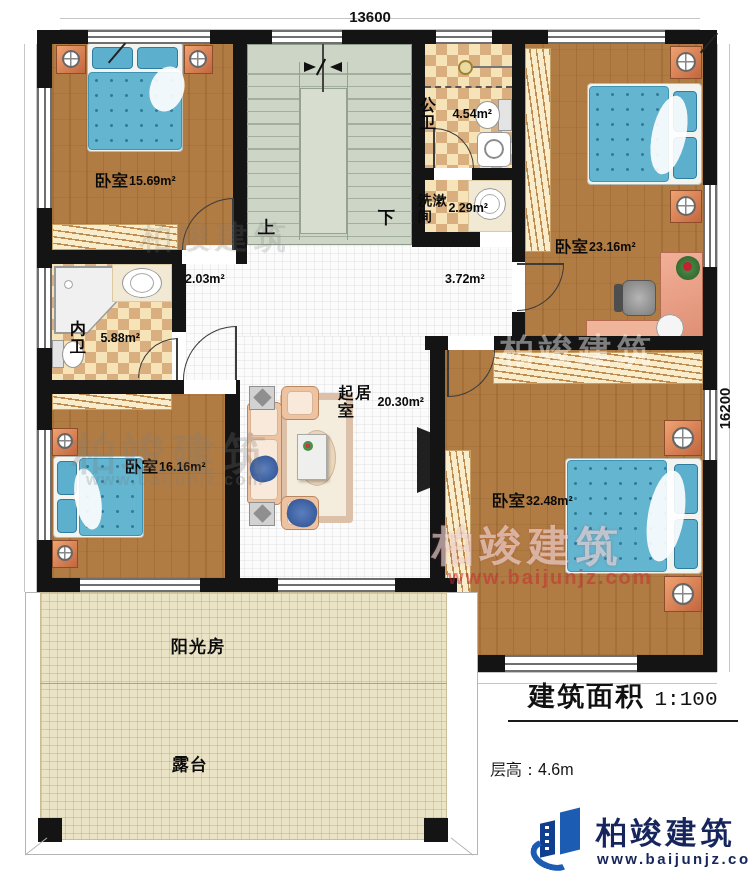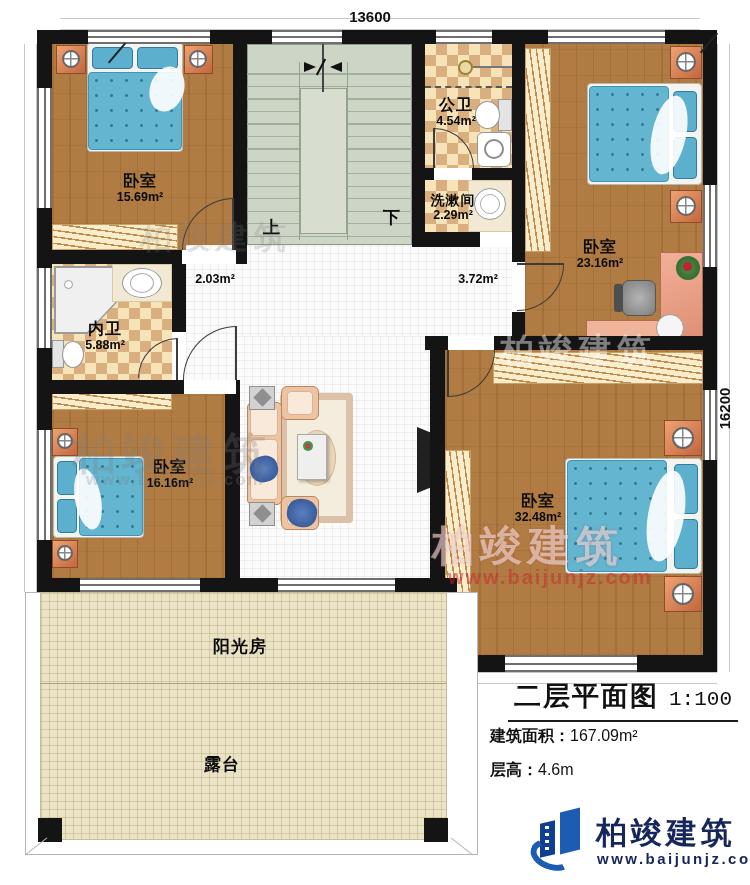--- a/index.html
+++ b/index.html
@@ -25,21 +25,21 @@
 .arc.br{border-left:none;border-top:none;border-bottom-right-radius:100%}
 .leaf{position:absolute;background:#3c3c3c}
 .wardrobe-h{position:absolute;background-color:#f8ecca;background-image:repeating-linear-gradient(8deg,transparent 0 5px,#bf8d52 5px 6.5px);border:1px solid #c7a066}
 .wardrobe-v{position:absolute;background-color:#f8ecca;background-image:repeating-linear-gradient(82deg,transparent 0 5px,#bf8d52 5px 6.5px);border:1px solid #c7a066}
 .bed{position:absolute;background:#f3f3f0;border:1px solid #b9b9b2;border-radius:4px}
 .blanket{position:absolute;background-color:#63b5d0;background-image:radial-gradient(rgba(16,86,116,.6) 1.2px,transparent 1.7px);background-size:15px 15px;border:1px solid #3f93b4;border-radius:4px}
 .pillow{position:absolute;background:#5cb0cd;border:1px solid #2f7d9e;border-radius:4px}
 .fold{position:absolute;background:#fff;border-radius:50%;opacity:.9}
 .ns{position:absolute;background:linear-gradient(135deg,#f0a271,#c2663f);border:1px solid #8d4d2b}
 .lamp{position:absolute;background-color:#fff;border:2px solid #666;border-radius:50%;background-image:linear-gradient(#888 0 0),linear-gradient(90deg,#888 0 0);background-size:100% 1.5px,1.5px 100%;background-position:center;background-repeat:no-repeat}
-.lbl{position:absolute;text-align:right;color:#0a0a0a;font-weight:bold;line-height:1.15;display:flex;flex-direction:column;align-items:center}
+.lbl{position:absolute;text-align:left;color:#0a0a0a;font-weight:bold;line-height:1.15;display:flex;flex-direction:row;align-items:center}
 .rname{font-size:16px;letter-spacing:1px}
 .rarea{font-size:12.5px}
 .wm{position:absolute;pointer-events:none;font-weight:bold;white-space:nowrap}
 .fixt{position:absolute;background:#fff;border:1px solid #979797}
 .tick{position:absolute;width:26px;height:2px;background:#222;transform:rotate(-50deg)}
 .dim{position:absolute;font-weight:bold;font-size:15px;color:#111;text-align:center}
 </style>
 </head>
 <body>
 
@@ -249,29 +249,33 @@
     <span class="rarea">2.29m²</span>
   </div>
   <div class="lbl" style="left:555px;top:238px;width:90px">
     <span class="rname">卧室</span>
     <span class="rarea">23.16m²</span>
   </div>
   <div class="lbl" style="left:70px;top:320px;width:70px">
     <span class="rname">内卫</span>
     <span class="rarea">5.88m²</span>
   </div>
+  <div class="lbl" style="left:338px;top:384px;width:86px">
+    <span class="rname">起居室</span>
+    <span class="rarea">20.30m²</span>
+  </div>
   <div class="lbl" style="left:125px;top:458px;width:90px">
     <span class="rname">卧室</span>
     <span class="rarea">16.16m²</span>
   </div>
   <div class="lbl" style="left:492px;top:492px;width:92px">
     <span class="rname">卧室</span>
     <span class="rarea">32.48m²</span>
   </div>
-  <div class="lbl" style="left:180px;top:637px;width:120px">
+  <div class="lbl" style="left:171px;top:637px;width:120px">
     <span class="rname" style="font-size:17px">阳光房</span>
   </div>
   <div class="lbl" style="left:172px;top:755px;width:100px">
     <span class="rname" style="font-size:17px">露台</span>
   </div>
   <div class="lbl" style="left:258px;top:218px;width:28px">
       <span class="rname" style="font-size:17px">上</span>
     </div>
   <div class="lbl" style="left:378px;top:208px;width:28px">
       <span class="rname" style="font-size:17px">下</span>
@@ -284,28 +288,25 @@
 
   <div class="wm" style="left:140px;top:216px;font-size:32px;color:rgba(125,125,125,.22);letter-spacing:6px">柏竣建筑</div>
   <div class="wm" style="left:72px;top:424px;font-size:44px;color:rgba(125,125,125,.26);letter-spacing:6px">柏竣建筑</div>
   <div class="wm" style="left:86px;top:470px;font-size:17px;color:rgba(125,125,125,.26);letter-spacing:2px">www.baijunjz.com</div>
   <div class="wm" style="left:500px;top:328px;font-size:34px;color:rgba(255,255,255,.45);letter-spacing:5px">柏竣建筑</div>
   <div class="wm" style="left:432px;top:518px;font-size:42px;color:rgba(245,240,240,.55);letter-spacing:6px;text-shadow:0 0 3px rgba(190,60,60,.35)">柏竣建筑</div>
   <div class="wm" style="left:448px;top:566px;font-size:20px;color:rgba(200,35,45,.5);letter-spacing:2px">www.baijunjz.com</div>
 
   <div style="position:absolute;left:478px;top:672px;width:262px;height:130px">
     <div style="position:absolute;left:30px;top:6px;width:230px;border-bottom:2px solid #1a1a1a;padding-bottom:6px;display:flex;align-items:baseline;justify-content:center;gap:10px">
-      <span style="font-size:27px;font-weight:bold;letter-spacing:2px;color:#111">二层平面图</span>
+      <span style="font-size:27px;font-weight:bold;letter-spacing:2px;color:#111">建筑面积</span>
       <span style="font-size:21px;color:#111;font-family:'Liberation Mono','DejaVu Sans Mono',monospace">1:100</span>
     </div>
-    <div style="position:absolute;left:12px;top:54px;font-size:16px;color:#111">
-      <span style="font-weight:bold">建筑面积：</span><span>167.09m²</span>
-    </div>
     <div style="position:absolute;left:12px;top:88px;font-size:16px;color:#111">
-      <span style="font-weight:bold">层高：</span><span>4.6m</span>
+      <span style="font-weight:normal">层高：</span><span>4.6m</span>
     </div>
   </div>
 
   <div style="position:absolute;left:498px;top:808px;width:242px;height:70px">
     <div style="position:absolute;left:34px;top:2px;width:58px;height:64px">
       <div style="position:absolute;left:28px;top:0;width:20px;height:42px;background:#1d5cb3;transform:skewY(-14deg)"></div>
       <div style="position:absolute;left:8px;top:12px;width:15px;height:34px;background:#0f3f8e;transform:skewY(-14deg)"></div>
       <div style="position:absolute;left:13px;top:16px;width:4px;height:26px;background:repeating-linear-gradient(180deg,#fff 0 3px,transparent 3px 7px)"></div>
       <div style="position:absolute;left:-2px;top:30px;width:44px;height:30px;border:6px solid transparent;border-bottom-color:#1d5cb3;border-left-color:#1d5cb3;border-radius:50%;transform:rotate(18deg)"></div>
     </div>

